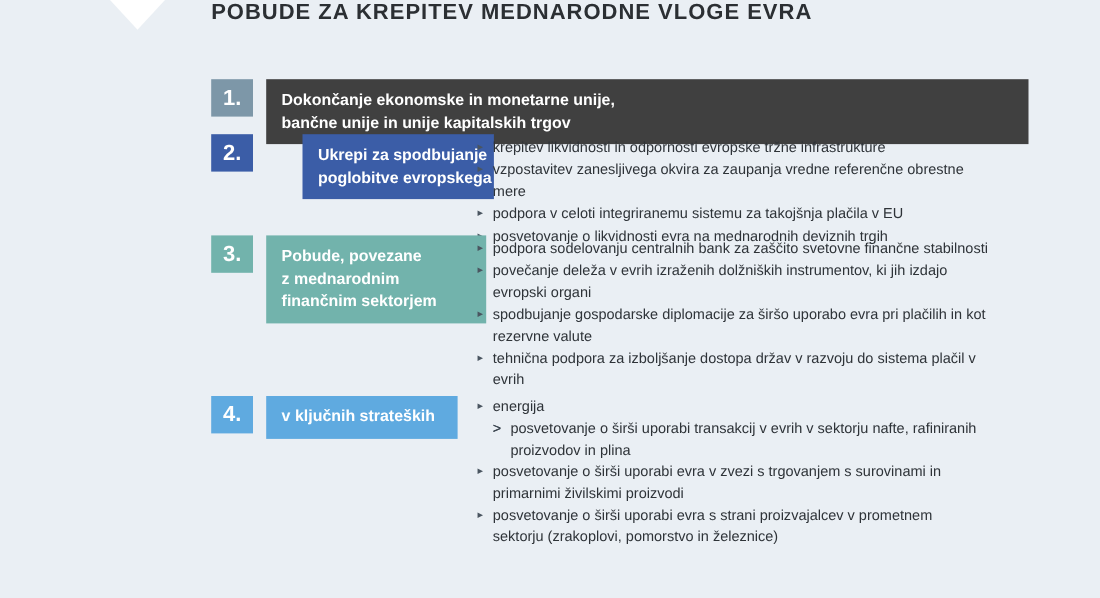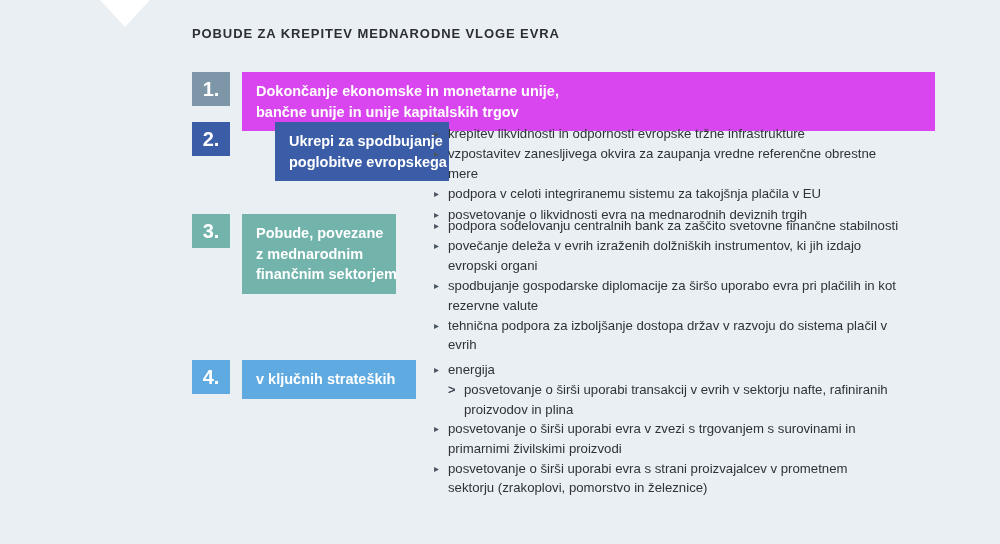--- a/index.html
+++ b/index.html
@@ -24,22 +24,22 @@
     width: 0;
     height: 0;
     border-left: 25px solid transparent;
     border-right: 25px solid transparent;
     border-top: 27px solid #ffffff;
   }
 
   .page-title {
     position: absolute;
     left: 192px;
-    top: 26px;
-    font-size: 13px;
+    top: 0;
+    font-size: 20px;
     font-weight: bold;
     letter-spacing: 0.9px;
     color: #2b2f33;
     white-space: nowrap;
   }
 
   .rows {
     position: absolute;
     left: 0;
     top: 0;
@@ -125,37 +125,37 @@
     line-height: 1.47;
   }
 
   
   #row-1 { top: 72px; }
   #row-1 .label-box { width: 693px; min-height: 40px; }
   #row-2 { top: 122px; }
   #row-2 .label-box { width: 174px; margin-left: 33px; }
   #row-2 .bullets { left: 242px; top: 2px; }
   #row-3 { top: 214px; }
-  #row-3 .label-box { width: 154px; }
+  #row-3 .label-box { width: 200px; }
   #row-3 .bullets { left: 242px; top: 2px; width: 468px; }
   #row-4 { top: 360px; }
   #row-4 .label-box { width: 174px; }
   #row-4 .bullets { left: 242px; top: 0px; width: 462px; }
 </style>
 </head>
 <body style="background: rgb(234, 239, 244);">
 
 <div class="chevron"></div>
 
 <div class="page-title">POBUDE ZA KREPITEV MEDNARODNE VLOGE EVRA</div>
 
 <div class="rows" id="rows-container">
   <div class="row" id="row-1">
     <div class="num-box" style="background: rgb(125, 151, 168);">1.</div>
-    <div class="label-box" style="background: #d946ef;">
+    <div class="label-box" style="background: #404040;">
         <span class="ln">Dokončanje ekonomske in monetarne unije,</span>
         <span class="ln">bančne unije in unije kapitalskih trgov</span>
       </div>
     <div class="bullets"></div>
   </div>
   <div class="row" id="row-2">
     <div class="num-box" style="background: rgb(59, 93, 167);">2.</div>
     <div class="label-box" style="background: rgb(59, 93, 167);">
         <span class="ln">Ukrepi za spodbujanje</span>
         <span class="ln">poglobitve evropskega</span>

